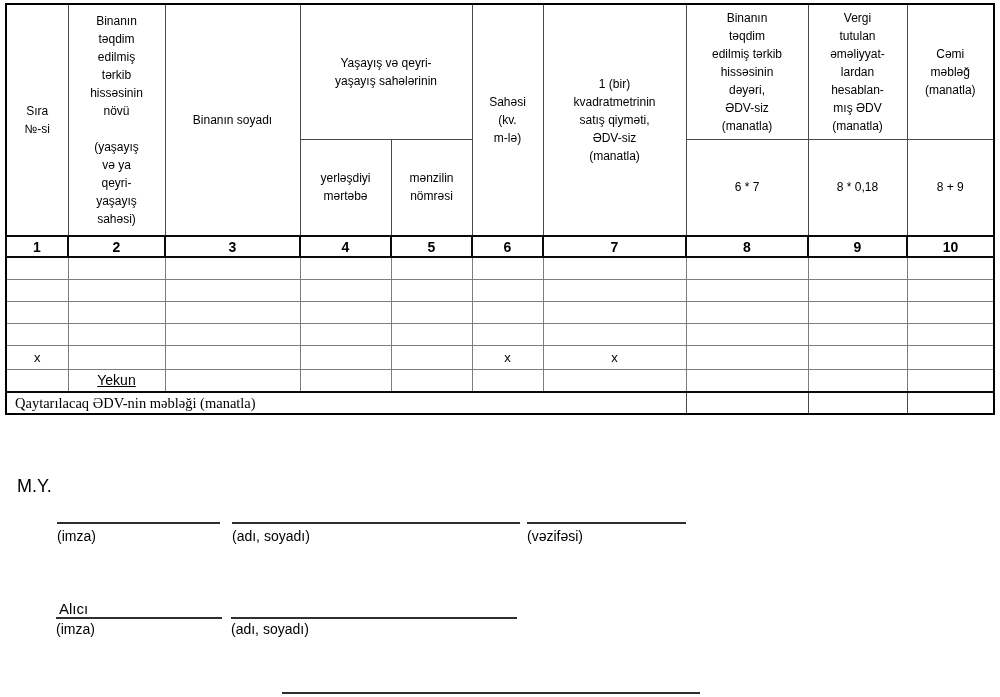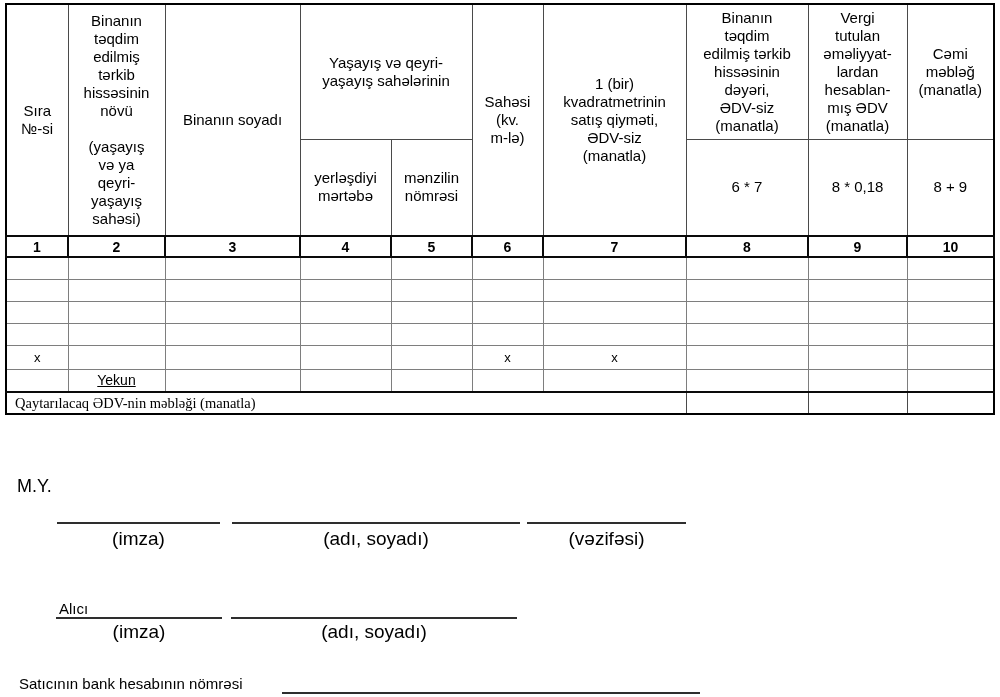--- a/index.html
+++ b/index.html
@@ -11,21 +11,21 @@
 
   table.form {
     position:absolute; left:5px; top:3px; width:990px;
     border-collapse:collapse; table-layout:fixed;
     border:2px solid #000;
   }
   td { padding:0; margin:0; text-align:center; vertical-align:middle; overflow:hidden; }
   .pre { white-space:pre-line; }
 
   
-  td.hd { border:1px solid #4a4a4a; font-size:15px; line-height:18px; }
+  td.hd { border:1px solid #4a4a4a; font-size:12px; line-height:18px; }
   tr.hrow1 { height:135px; }
   tr.hrow2 { height:97px; }
 
   
   tr.numrow { height:21px; }
   tr.numrow td { border:2px solid #0a0a0a; font-weight:bold; font-size:14px; }
 
   
   tr.datarow { height:22px; }
   tr.datarow td { border:1px solid #7e7e7e; }
@@ -36,21 +36,21 @@
 
   
   tr.footrow { height:22px; }
   tr.footrow td { border:1px solid #4a4a4a; border-top:2px solid #0a0a0a; border-bottom:2px solid #000; }
   tr.footrow td.flabel { text-align:left; padding-left:8px; font-size:14.5px;font-family:Liberation Serif, serif; }
 
   
   .abs { position:absolute; }
   .txt15 { font-size:15px; }
   .sigline { position:absolute; height:17px; border-bottom:2px solid #2e2e2e; }
-  .sublabel { position:absolute; text-align:center; font-size:19px; }
+  .sublabel { position:absolute; text-align:left; font-size:14px; }
 </style>
 </head>
 <body>
 
 <div class="page">
 
   <table class="form">
     <colgroup>
       <col style="width:62px">
         <col style="width:97px">
@@ -224,16 +224,15 @@
   <div class="sublabel" style="left:57px;  top:528px; width:163px;">(imza)</div>
   <div class="sublabel" style="left:232px; top:528px; width:288px;">(adı, soyadı)</div>
   <div class="sublabel" style="left:527px; top:528px; width:159px;">(vəzifəsi)</div>
 
   <div class="abs txt15" style="left:19px; top:600px;margin-left:40px;">Alıcı</div>
   <span class="sigline" style="left:56px;  top:600px; width:166px;"></span>
   <span class="sigline" style="left:231px; top:600px; width:286px;"></span>
   <div class="sublabel" style="left:56px;  top:621px; width:166px;">(imza)</div>
   <div class="sublabel" style="left:231px; top:621px; width:286px;">(adı, soyadı)</div>
 
-  <div class="abs txt15" style="left:19px; top:675px;">Satıcının bank hesabının nömrəsi</div>
   <span class="sigline" style="left:282px; top:675px; width:418px;"></span>
 
 </div>
 
 </body></html>

